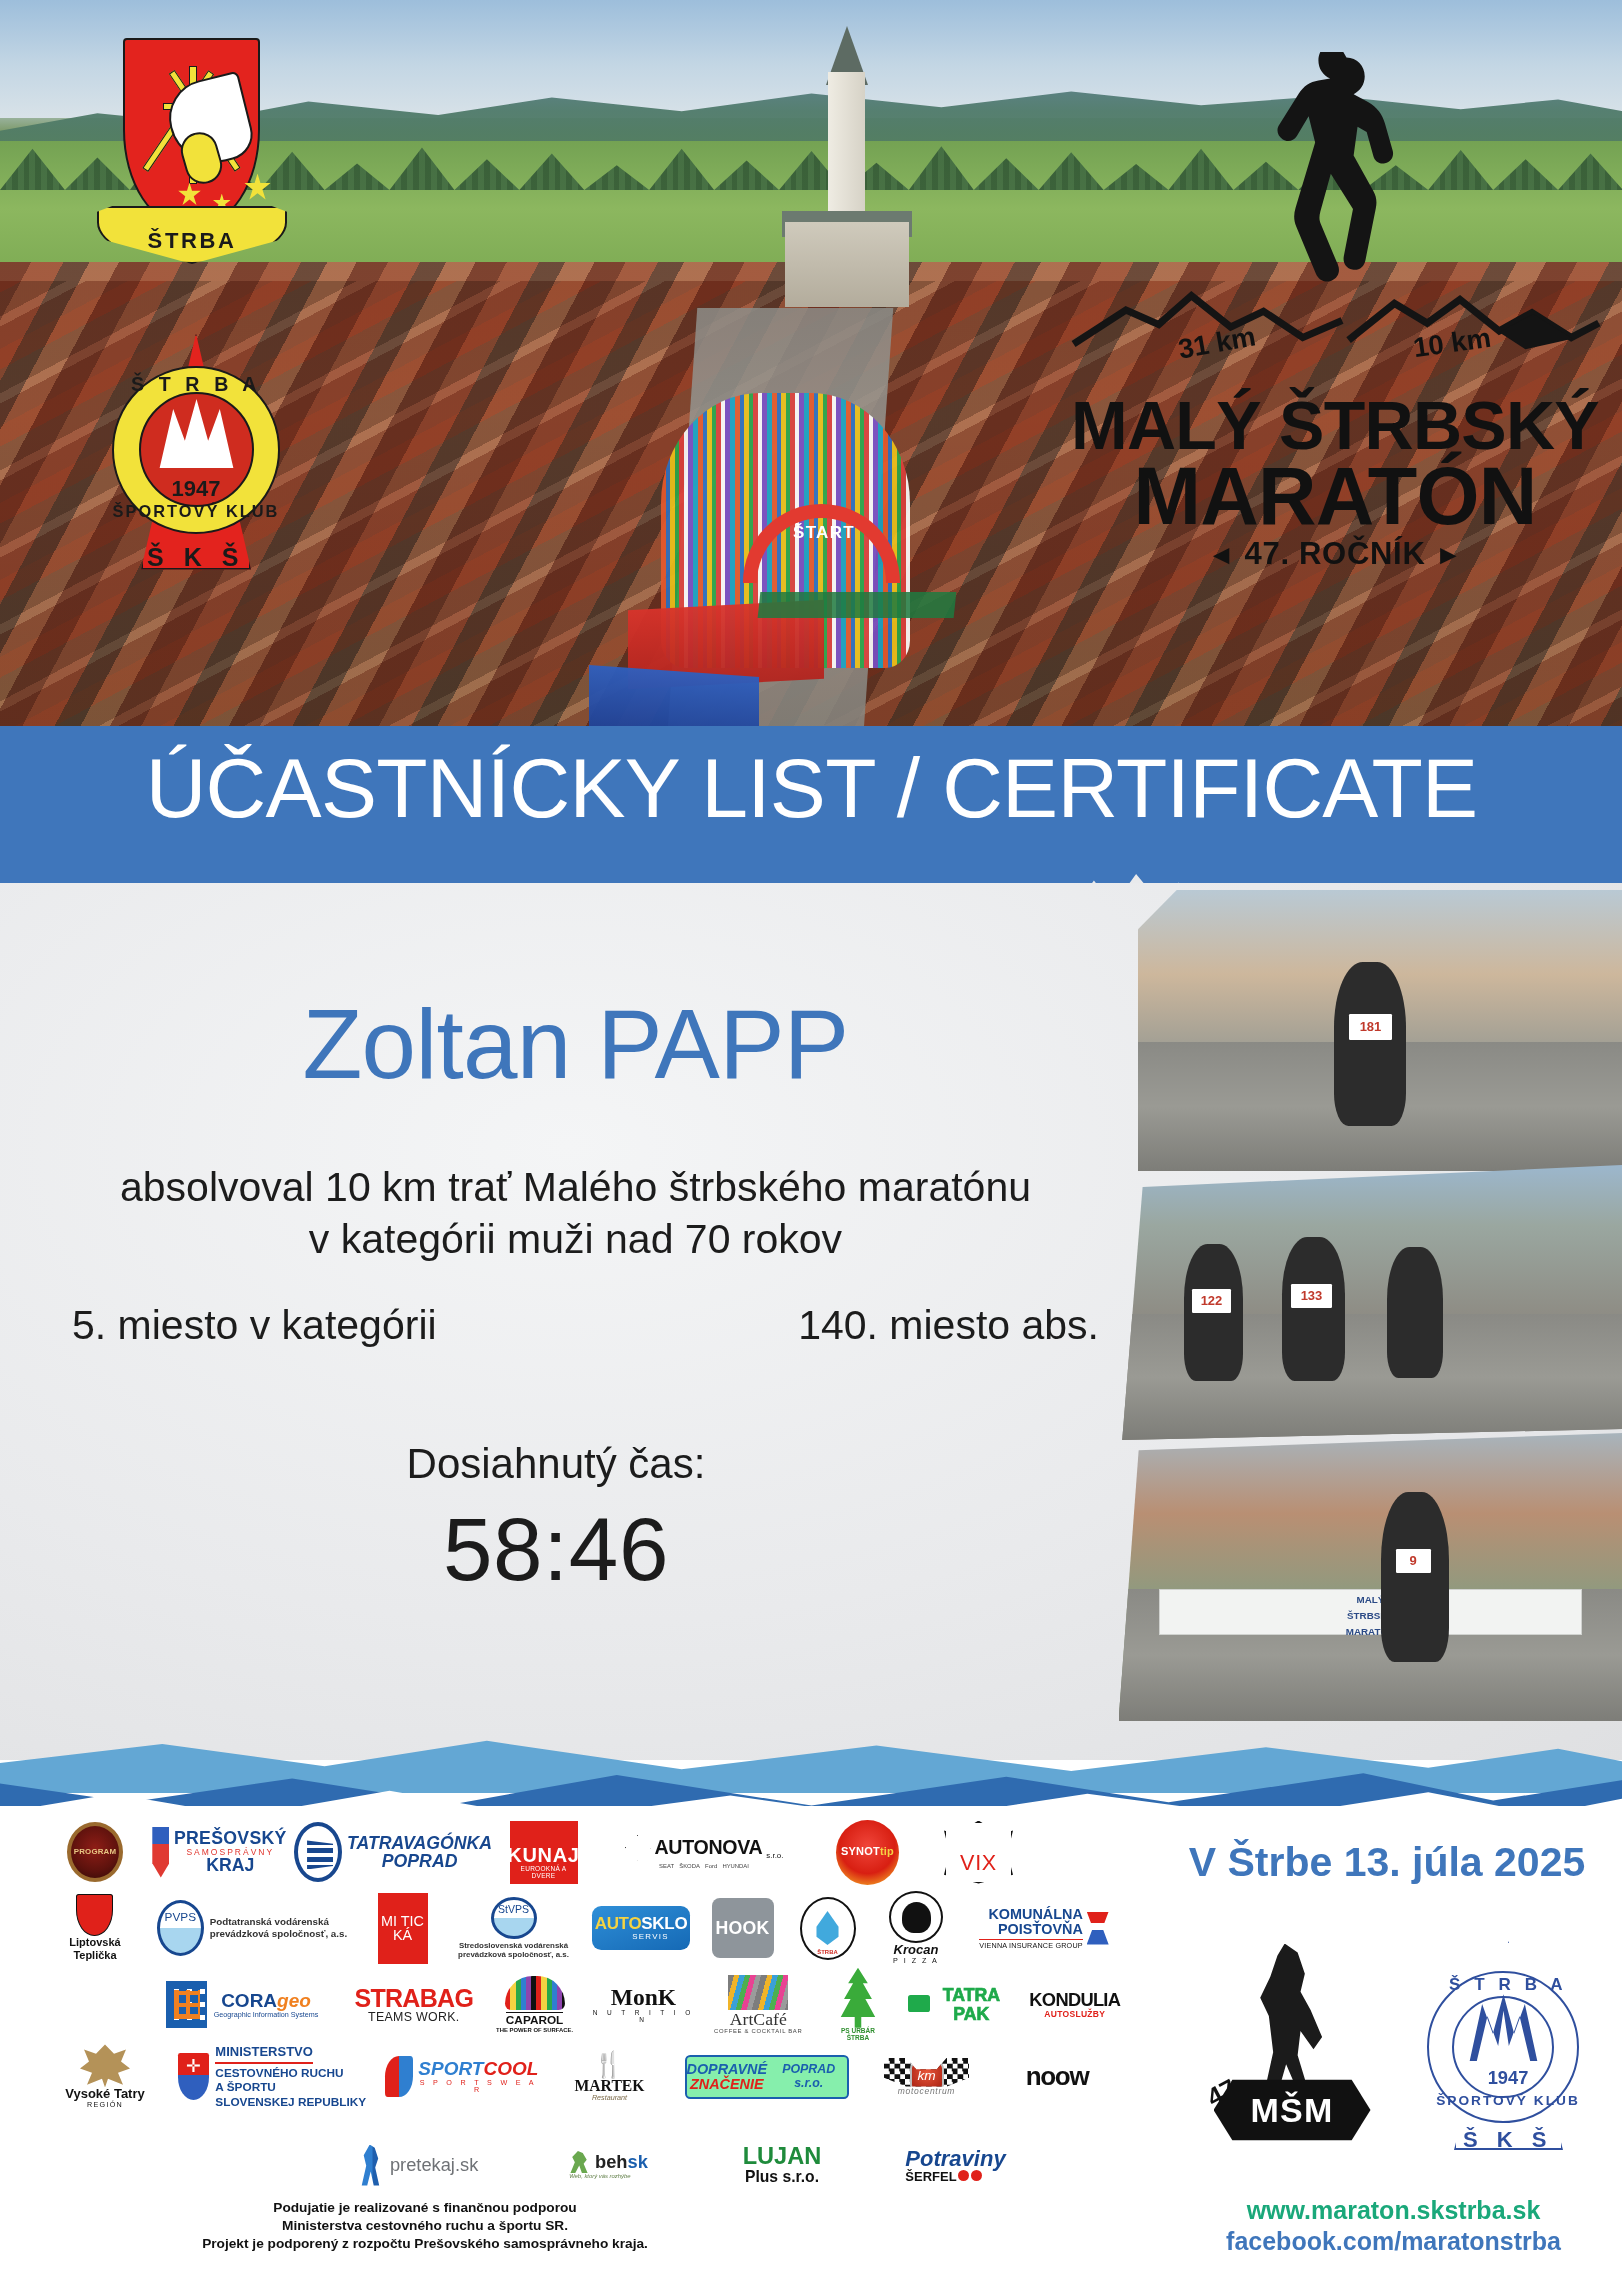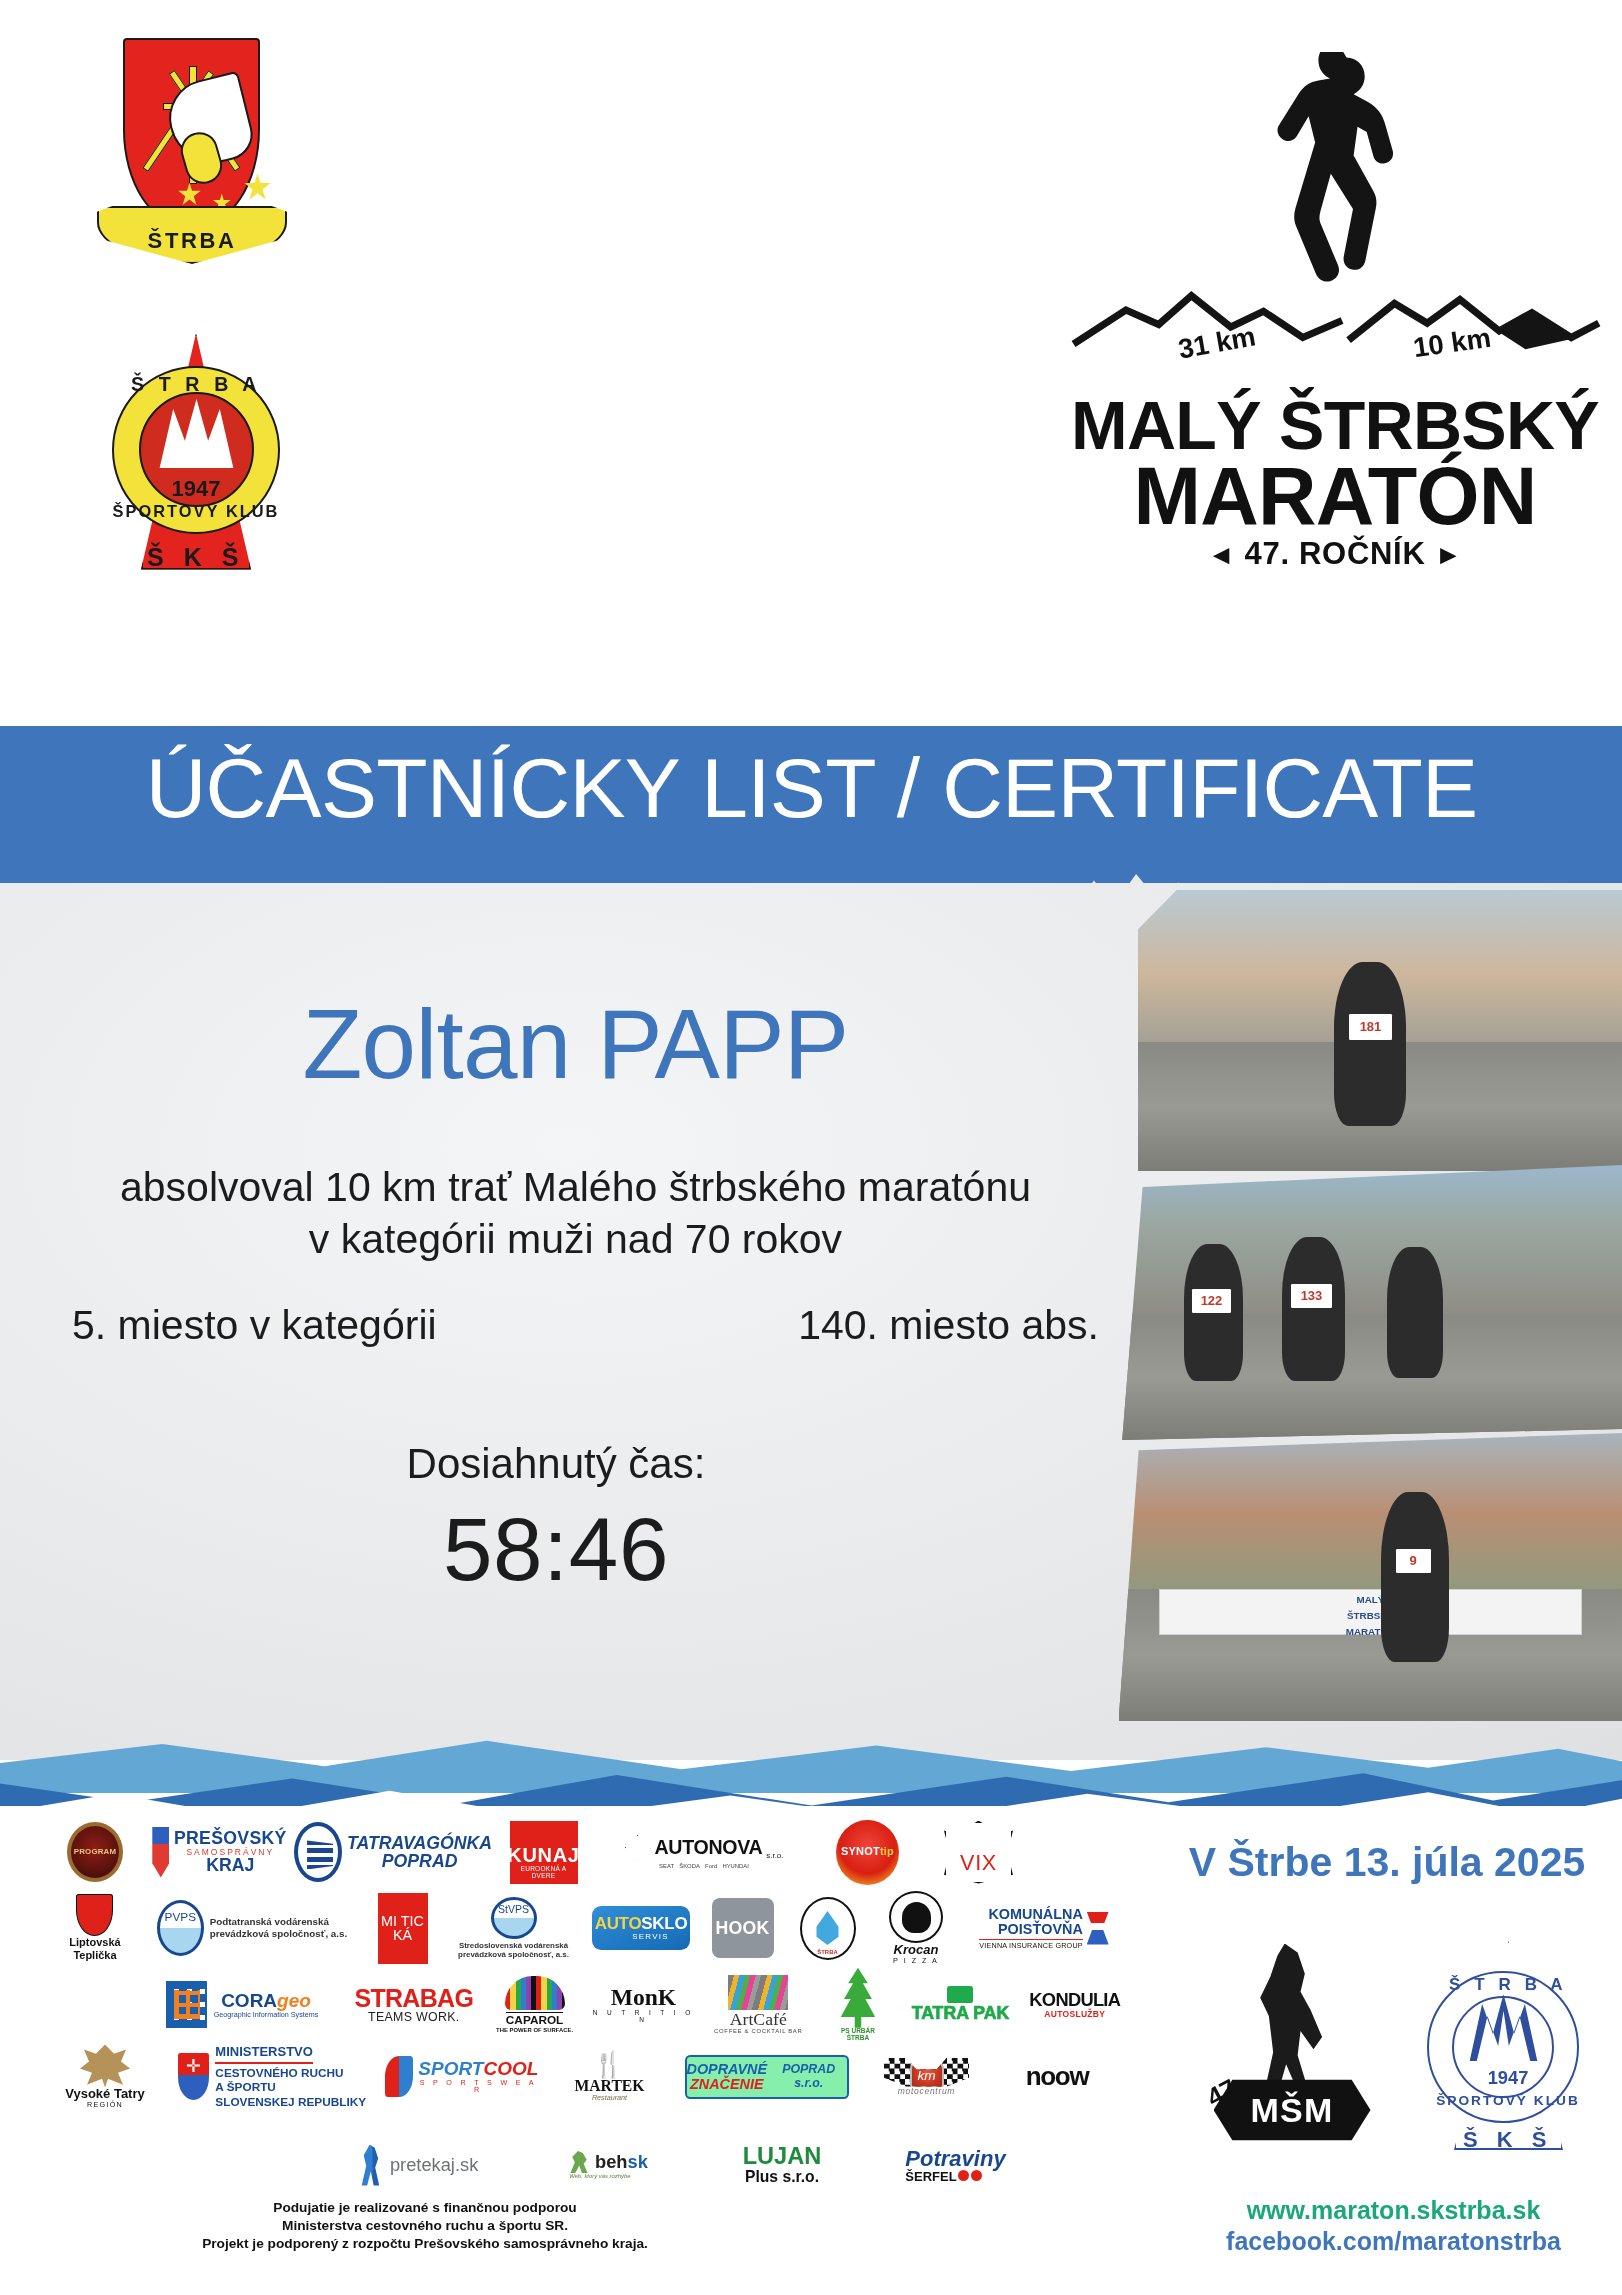--- a/index.html
+++ b/index.html
@@ -510,21 +510,21 @@
   .L-artcafe .sw { width:60px;height:35px;
     background:repeating-linear-gradient(105deg,#7d7d7d 0 5.9px,#f0b429 5.9px 11px,
       #3aa0d8 11px 16.4px,#4caf50 16.4px 21.6px,#e84393 21.6px 27px,#9b9b9b 27px 32px); }
   .L-artcafe b { font-size:17.7px;color:#333;font-family:"Liberation Serif",serif;font-weight:400; }
   .L-artcafe s { font-size:5.9px;color:#444;text-decoration:none;letter-spacing:0.7px; }
   .L-tree { display:flex;flex-direction:column;align-items:center; }
   .L-tree .tr { width:41px;height:60px;background:#3aab3a;
     clip-path:polygon(50% 0,74% 26%,62% 26%,84% 52%,68% 52%,92% 82%,
       58% 82%,58% 100%,42% 100%,42% 82%,8% 82%,32% 52%,16% 52%,38% 26%,26% 26%); }
   .L-tree s { font-size:6.5px;color:#2f8f2f;text-decoration:none;font-weight:800; }
-  .L-tatrapak { display:flex;flex-direction:column;align-items:center; }
+  .L-tatrapak { display:flex;flex-direction:row;align-items:center; }
   .L-tatrapak b { font-size:17.7px;color:#1faa4b;
     -webkit-text-stroke:0.7px #1faa4b; }
   .L-tatrapak .gift { width:26px;height:17px;background:#1faa4b;
     border-radius:2.6px; margin-bottom:1.3px; }
   .L-vt { display:flex;flex-direction:column;align-items:center; }
   .L-vt .ed { width:50px;height:43px;background:#b49258;
     clip-path:polygon(50% 0,68% 22%,92% 12%,82% 40%,100% 56%,76% 66%,
       86% 94%,56% 80%,50% 100%,44% 80%,14% 94%,24% 66%,0 56%,18% 40%,8% 12%,32% 22%); }
   .L-vt b { font-size:13px;color:#111; }
   .L-vt s { font-size:7.2px;color:#111;text-decoration:none;letter-spacing:1.3px; }
@@ -656,20 +656,41 @@
     position:absolute; left:39px; top:2199px; width:772px;
     text-align:center; color:#111; font-size:13.7px; font-weight:700;
     line-height:1.32;
   }
 </style>
 </head>
 <body>
 
 <div id="page">
 
+  <div class="hero">
+    <div class="hero-sky"></div>
+    <div class="hero-hills"></div>
+    <div class="hero-field"></div>
+    <div class="hero-trees"></div>
+    <div class="hero-village"></div>
+    <div class="hero-roofs"></div>
+    <div class="hero-road"></div>
+    <div class="hero-crowd"></div>
+    <div class="hero-tent-red"></div>
+    <div class="hero-tent-blue"></div>
+    <div class="hero-banner-green"></div>
+    <div class="hero-arch"></div>
+    <div class="hero-arch-txt">ŠTART</div>
+    <div class="hero-church">
+      <div class="spire"></div>
+      <div class="tower"></div>
+      <div class="naveroof"></div>
+      <div class="nave"></div>
+    </div>
+  </div>
 
   <div class="crest">
     <div class="shield">
       <div class="diag1"></div>
       <div class="diag2"></div>
       <div class="crossv"></div>
       <div class="crossh"></div>
       <div class="arm"></div>
       <div class="cuff"></div>
       <div class="star s1"></div>

